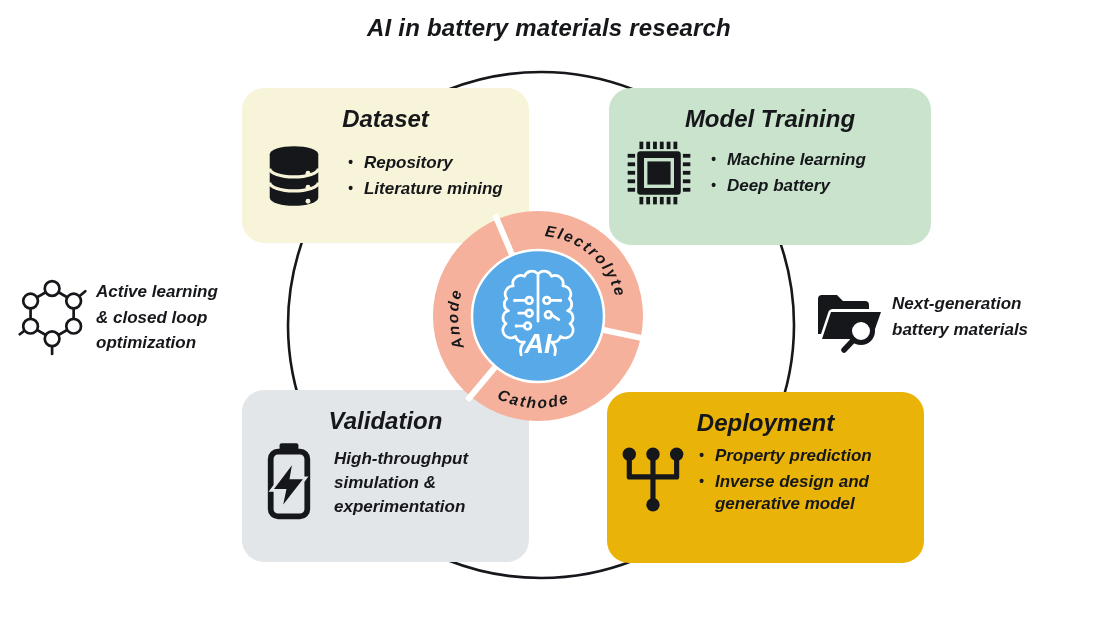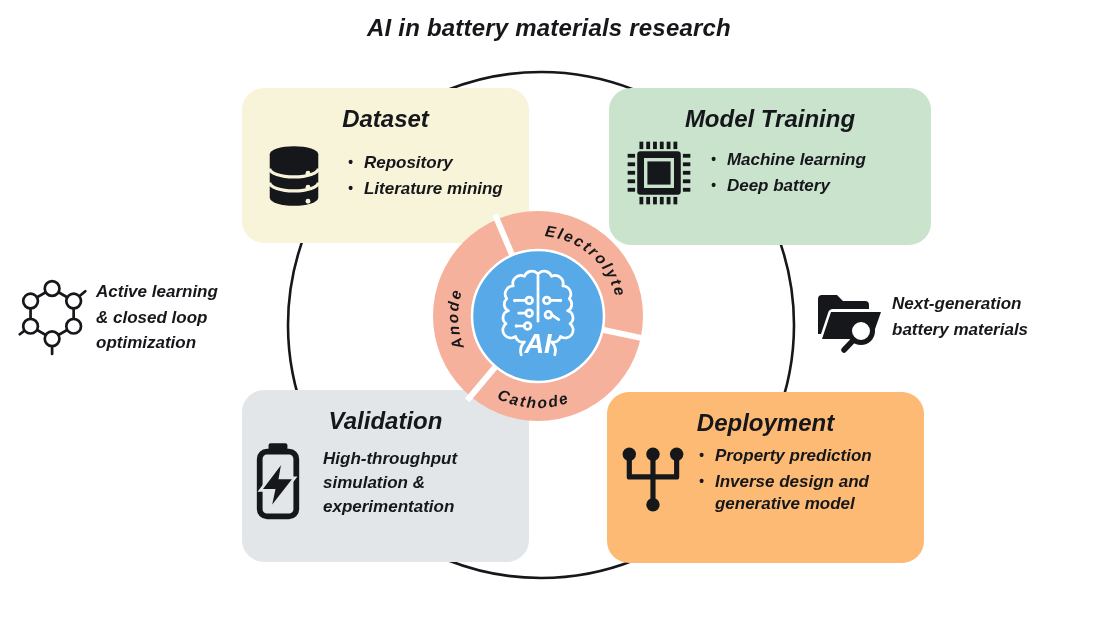--- a/index.html
+++ b/index.html
@@ -19,24 +19,24 @@
   .bullets{display:flex;flex-direction:column;gap:4px;font-size:17px;font-weight:700;line-height:1.3;}
   .bullet{display:flex;align-items:flex-start;}
   .bullet .dot{font-size:14px;margin:1px 11px 0 0;}
   #card-dataset{left:215px;top:88px;width:287px;height:155px;background:#f8f4d9;}
   #card-dataset .row{padding-left:24px;}
   #card-dataset .row svg{margin-right:26px;}
   #card-model{left:582px;top:88px;width:322px;height:157px;background:#cae3cd;}
   #card-model .row{padding-left:16px;margin-top:6px;}
   #card-model .row svg{margin-right:18px;}
   #card-validation{left:215px;top:390px;width:287px;height:172px;background:#e2e6e8;}
-  #card-validation .row{padding-left:13px;margin-top:8px;}
+  #card-validation .row{padding-left:24px;margin-top:8px;}
   #card-validation .row svg{margin-right:22px;}
   #card-validation .plain-text{font-size:17px;font-weight:700;line-height:1.4;width:172px;}
-  #card-deploy{left:580px;top:392px;width:317px;height:171px;background:#fdba74;}
+  #card-deploy{left:580px;top:392px;width:317px;height:171px;background:#eab308;}
   #card-deploy .row{padding-left:14px;margin-top:8px;}
   #card-deploy .row svg{margin-right:12px;}
   #card-deploy .bullets{width:212px;}
   .side-note{position:absolute;z-index:2;font-size:17px;font-weight:700;line-height:1.5;}
   #note-left-icon{position:absolute;left:18px;top:272px;z-index:2;}
   #note-left{left:96px;top:279px;width:180px;text-align:left;}
   #note-right-icon{position:absolute;left:814px;top:283px;z-index:2;}
   #note-right{left:892px;top:291px;width:210px;text-align:left;}
   .ring-label{font-size:15.5px;font-weight:700;letter-spacing:2px;fill:#15171a;}
   #ai-label{font-size:34px;font-weight:700;fill:#ffffff;}

